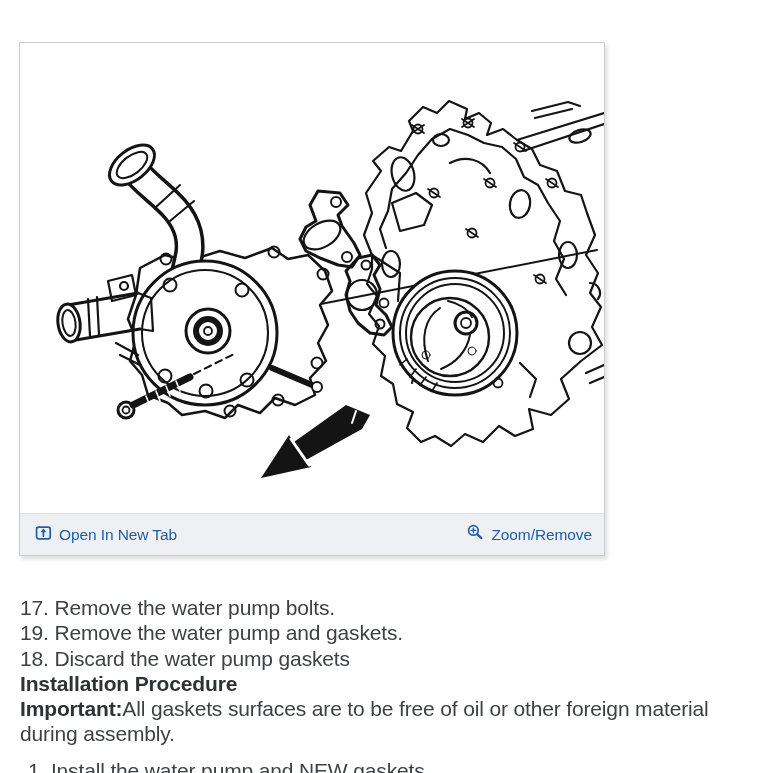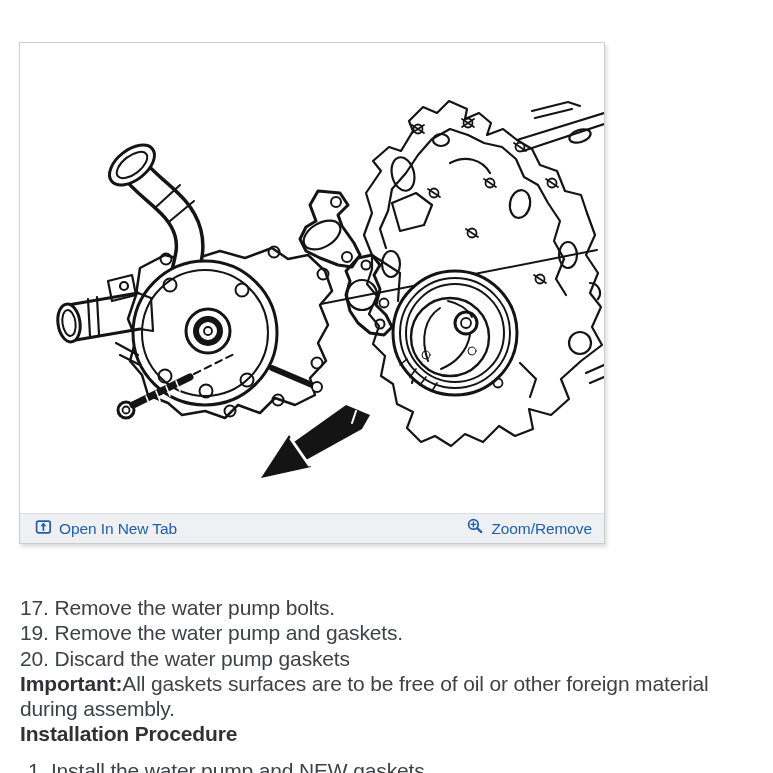--- a/index.html
+++ b/index.html
@@ -8,21 +8,21 @@
 
   .figure-panel {
     position: absolute; left: 19px; top: 42px; width: 586px;
     border: 1px solid #cccccc; background: #ffffff;
     box-shadow: 2px 3px 4px rgba(0,0,0,0.14);
   }
   .figure-area { width: 584px; height: 470px; background: #ffffff; position: relative; }
   .figure-area svg { display: block; }
 
   .figure-footer {
-    height: 30px; background: #eef0f4; border-top: 1px solid #dadee2;
+    height: 42px; background: #eef0f4; border-top: 1px solid #dadee2;
     display: flex; align-items: center; justify-content: space-between;
     padding: 0 12px 0 15px;
   }
   .footer-link {
     display: flex; align-items: center; gap: 7px;
     color: #1e5fa9; font-size: 15.5px; letter-spacing: -0.1px;
     text-decoration: none; cursor: pointer;
   }
   .footer-link svg { flex: 0 0 auto; }
 
@@ -211,17 +211,17 @@
         </svg>
       </span>
       <span>Zoom/Remove</span>
     </a>
   </div>
 </div>
 
 <div class="text-block">
   <div class="text-line">17. Remove the water pump bolts.</div>
   <div class="text-line">19. Remove the water pump and gaskets.</div>
-  <div class="text-line">20. Discard the water pump gaskets</div>
+  <div class="text-line">18. Discard the water pump gaskets</div>
+  <div class="text-line heading-line">Installation Procedure</div>
   <div class="text-line"><span class="important-label">Important:</span><span>All gaskets surfaces are to be free of oil or other foreign material during assembly.</span></div>
-  <div class="text-line heading-line">Installation Procedure</div>
   <div class="text-line install-line">1. Install the water pump and NEW gaskets</div>
 </div>
 
 </body></html>

